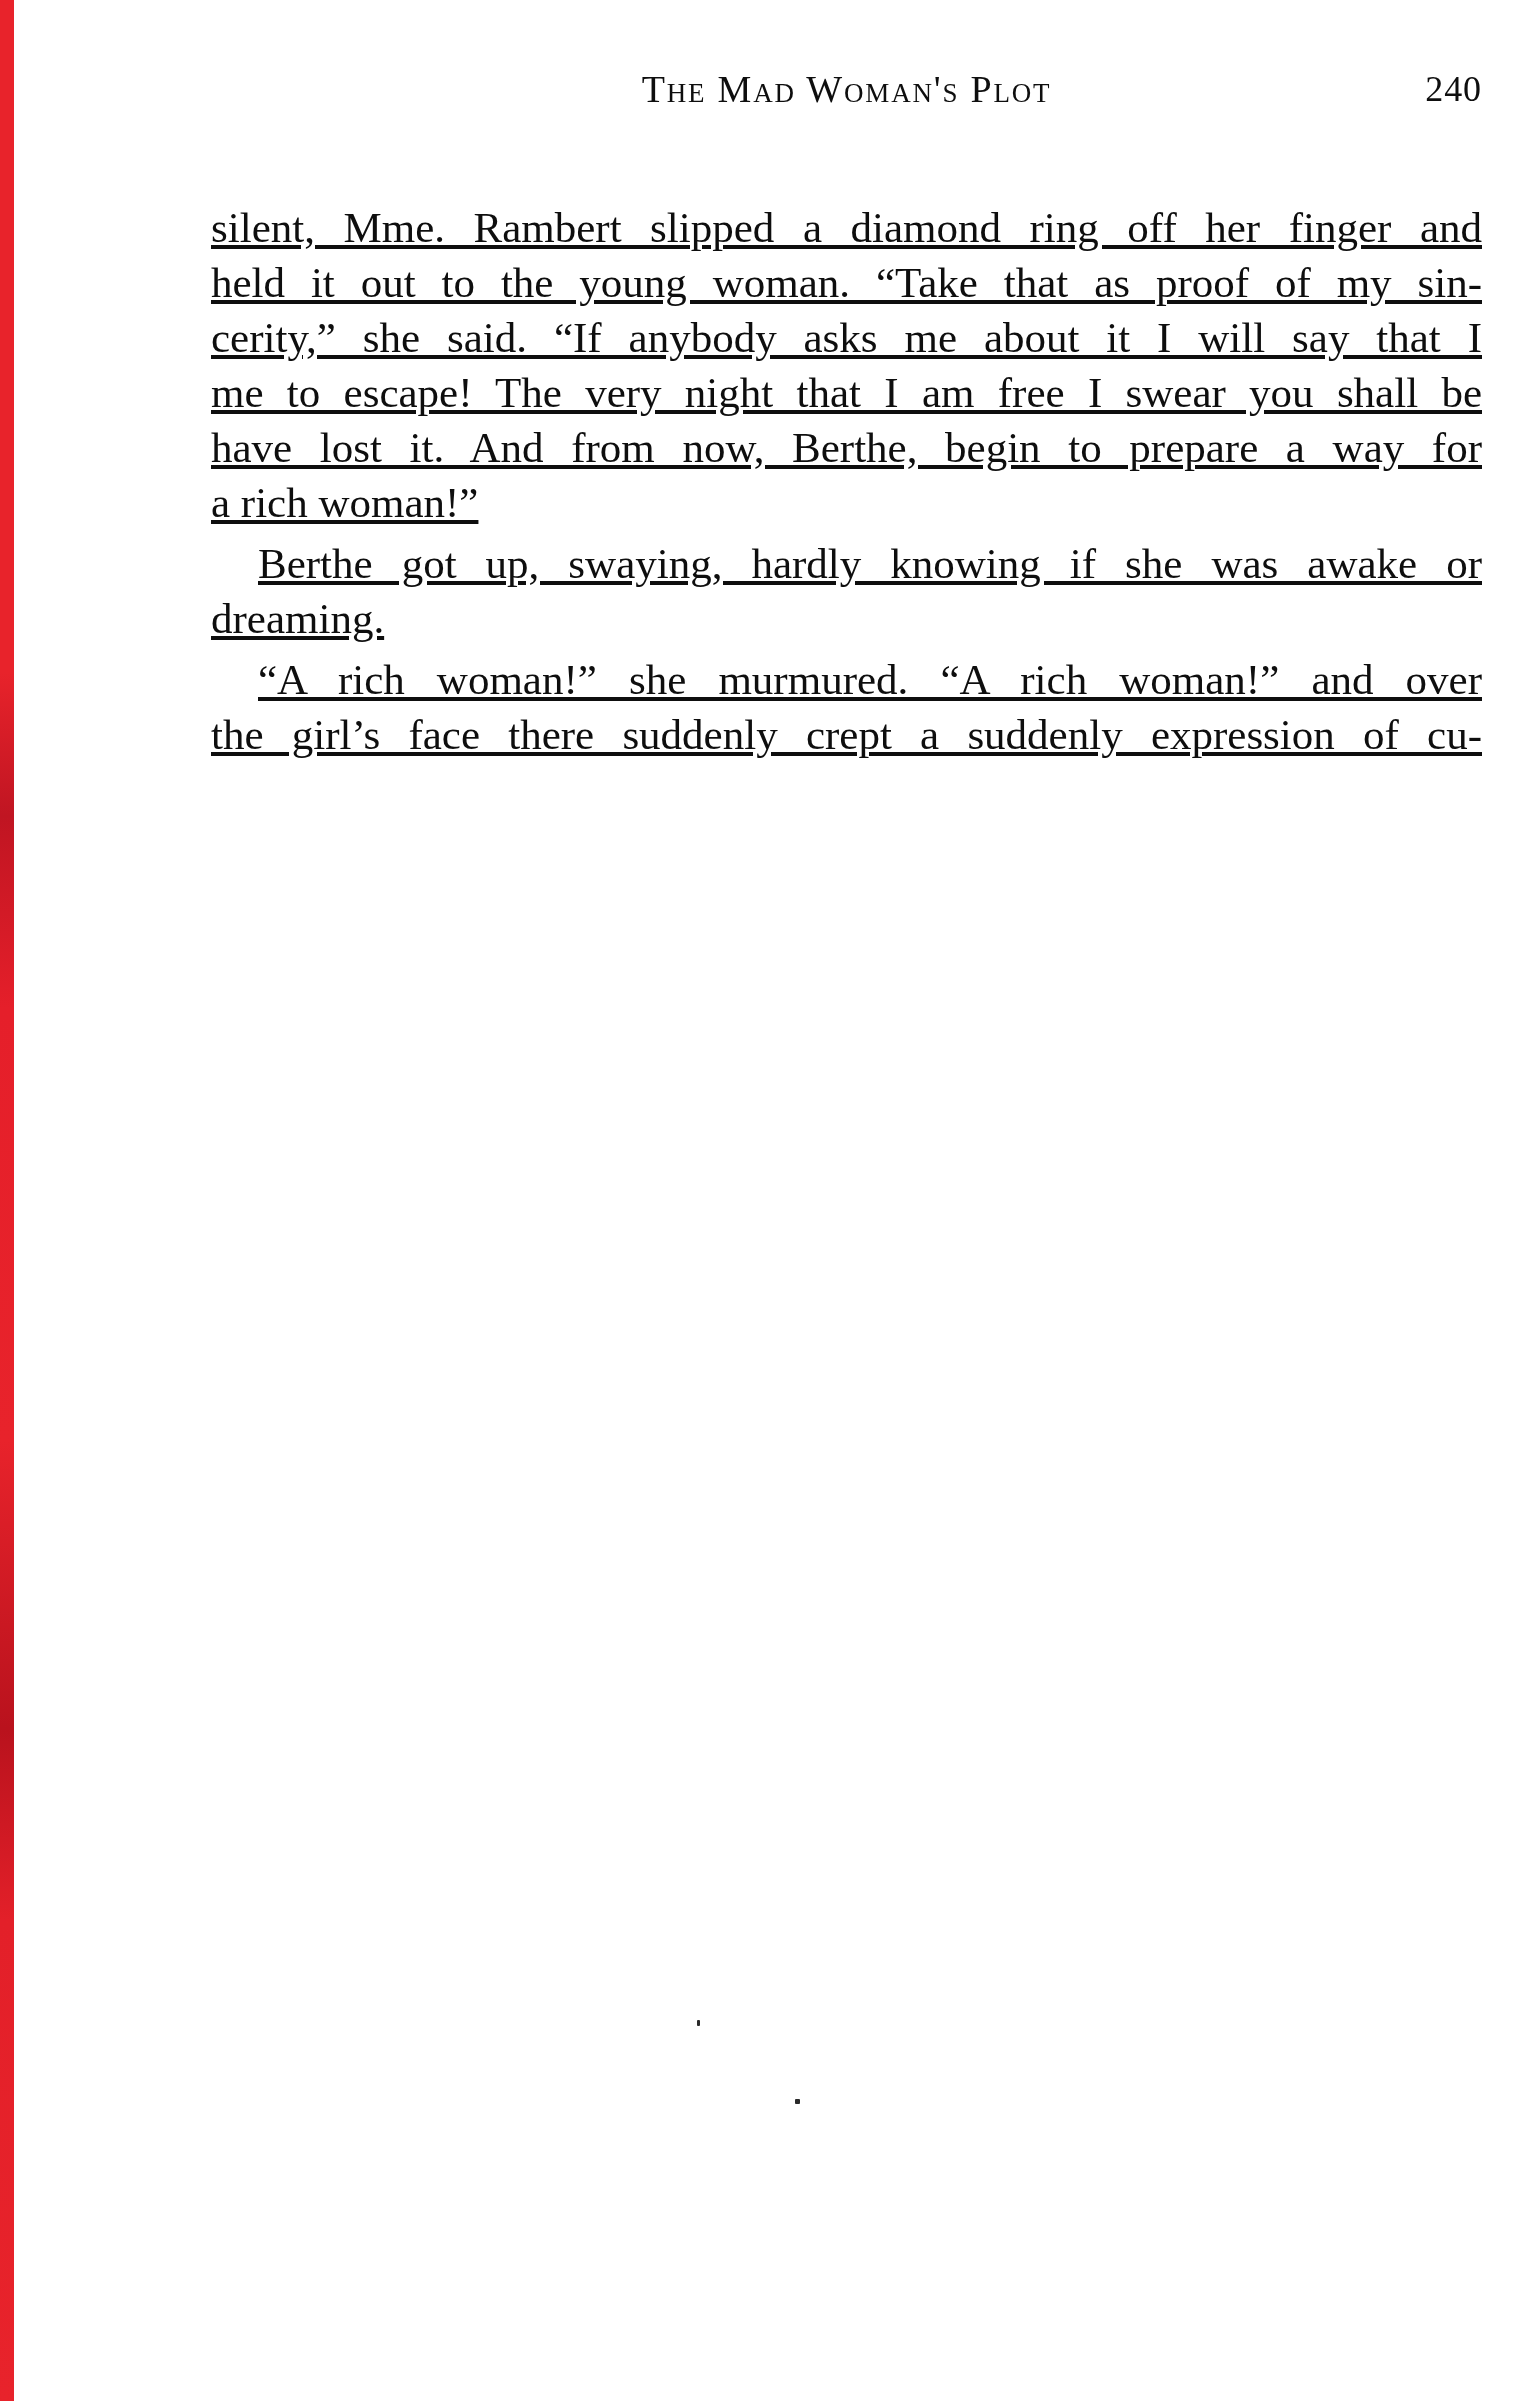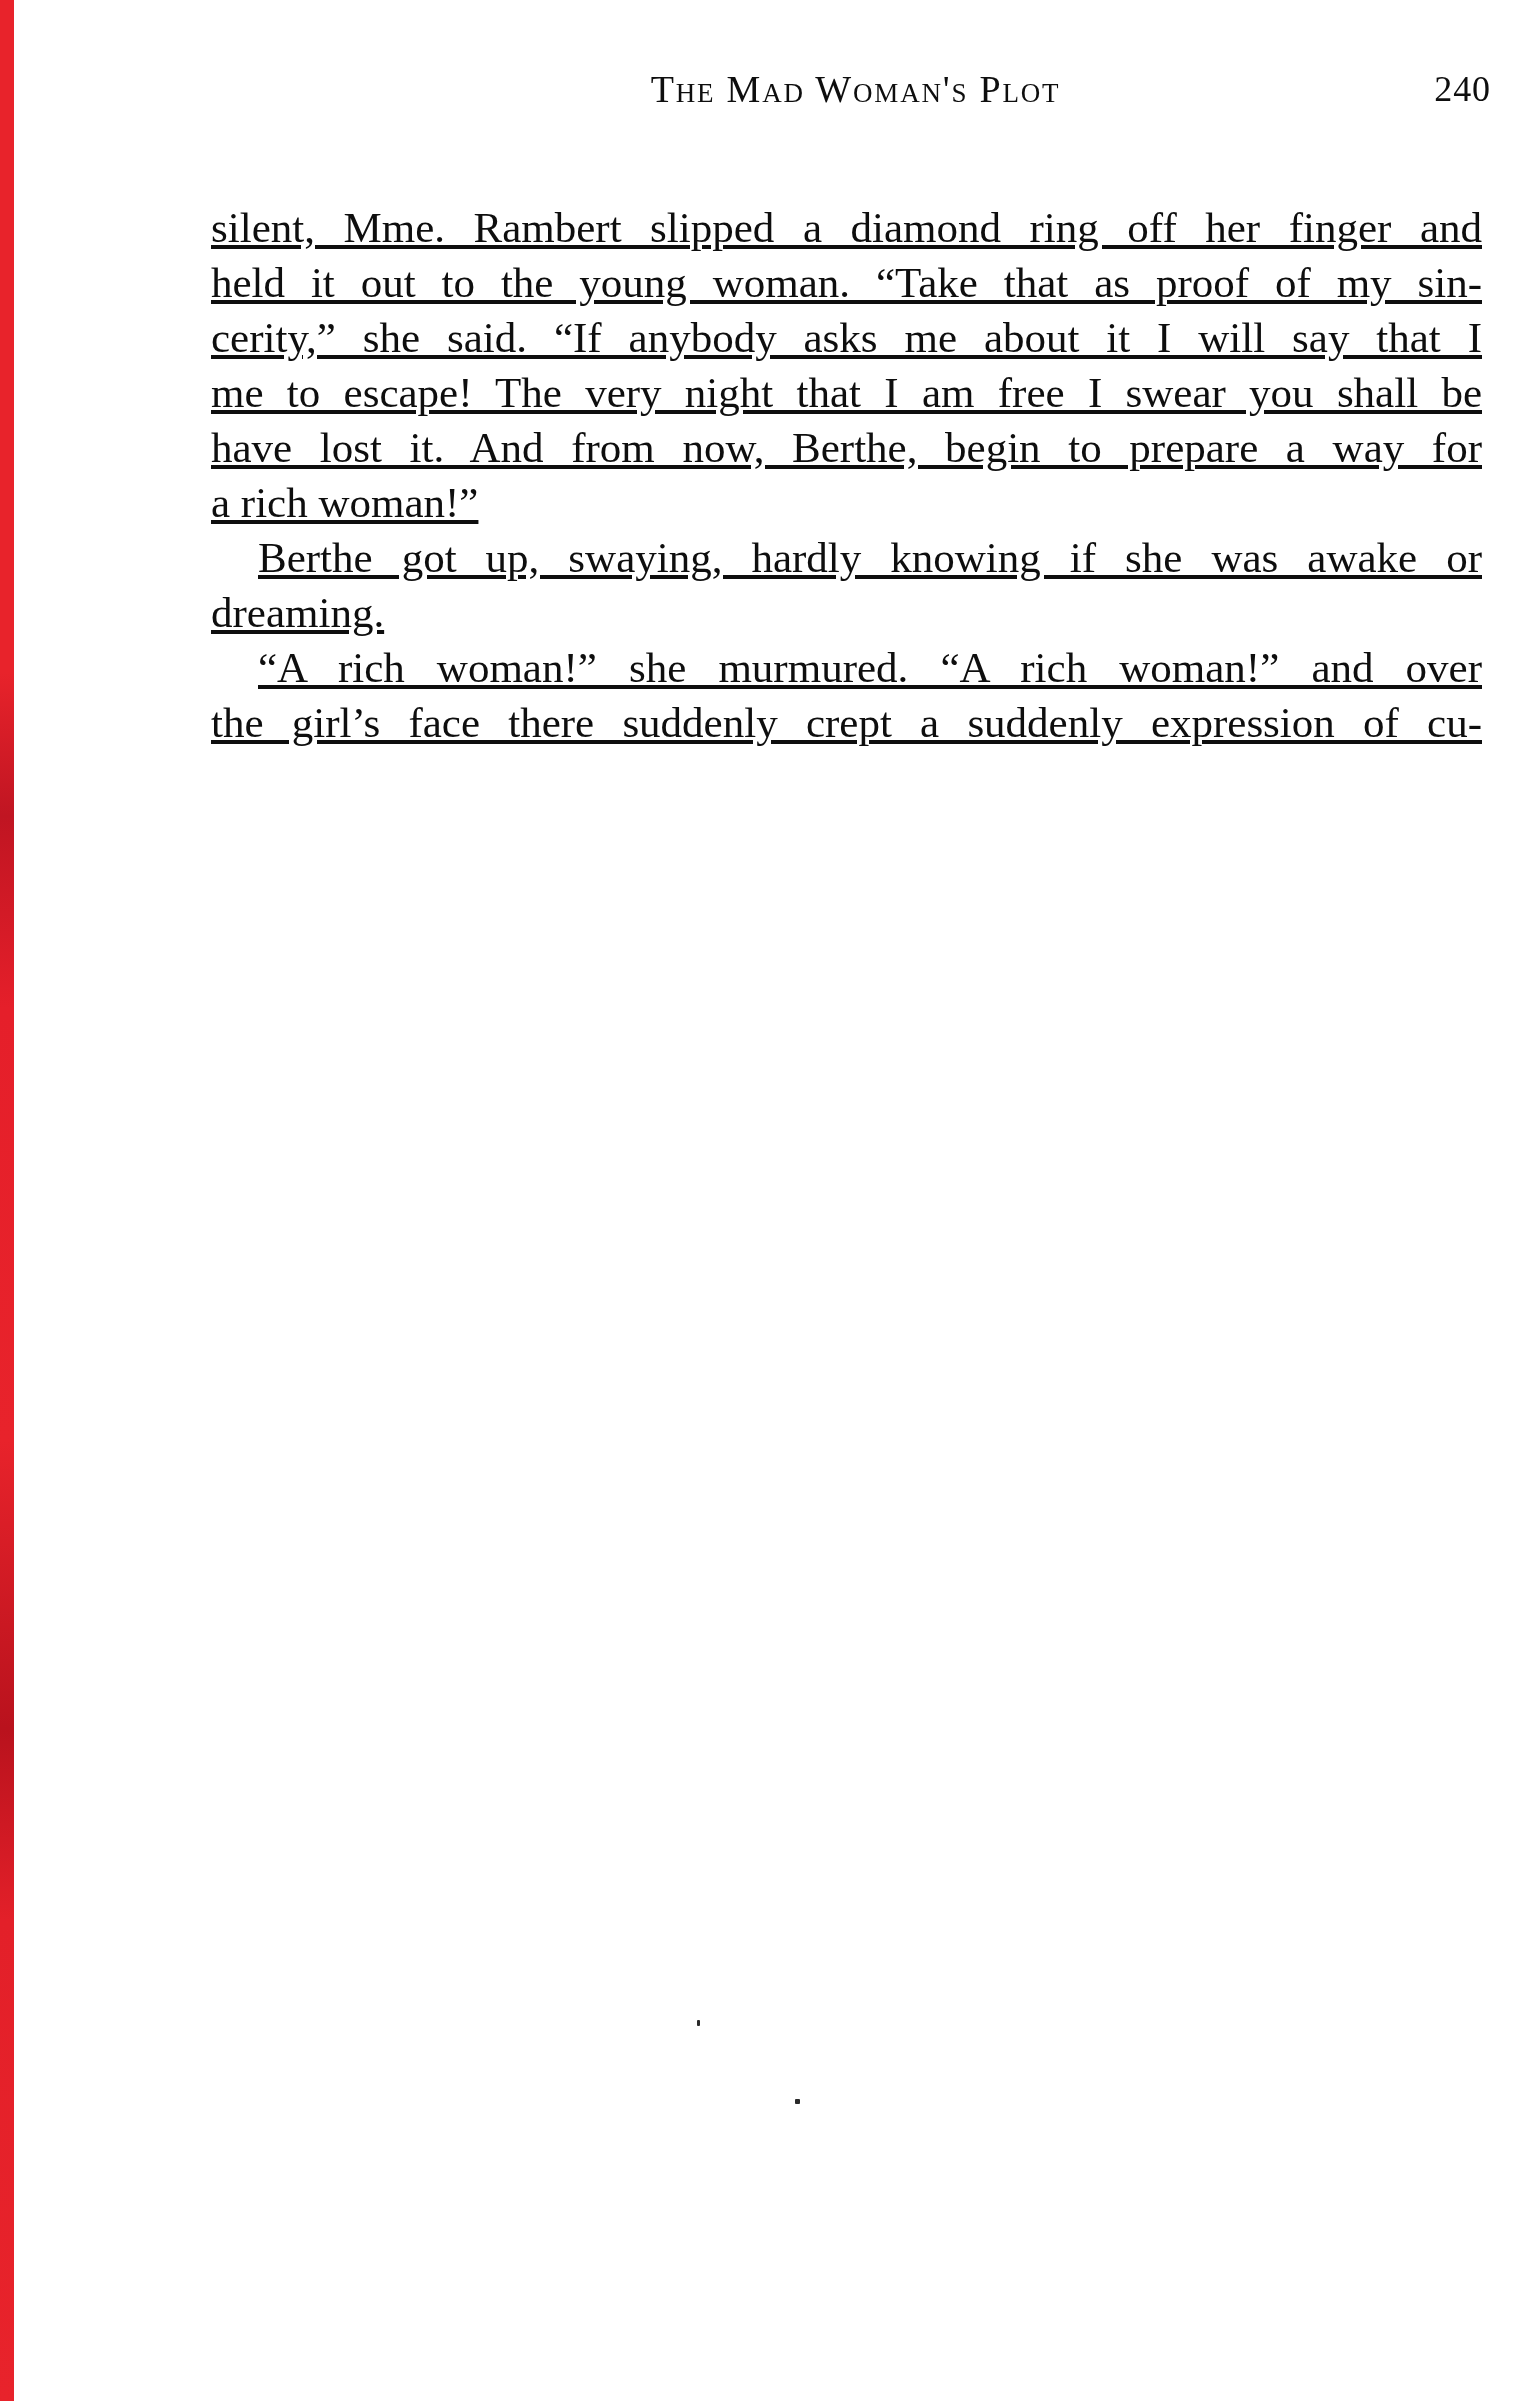--- a/index.html
+++ b/index.html
@@ -25,21 +25,21 @@
     height: 100%;
     background: linear-gradient(180deg,
       #e8232b 0%, #e8232b 28%,
       #c01522 34%, #e51f2a 42%,
       #e8232b 60%,
       #b9121d 72%, #e32029 80%,
       #e8232b 100%);
   }
   .running-head {
     position: absolute;
-    left: 220px;
+    left: 211px;
     top: 67px;
     width: 1271px;
     height: 45px;
   }
   .head-title {
     position: absolute;
     left: 0;
     width: 100%;
     text-align: center;
     font-variant: small-caps;
@@ -69,20 +69,21 @@
     text-justify: inter-word;
     height: 55px;
     overflow: visible;
     white-space: normal;
   }
   .line.end {
     text-align-last: left;
   }
   .line.indent {
     text-indent: 47px;
+    margin-top: 6px;
   }
   .speck {
     position: absolute;
     background: #2a2a2a;
     border-radius: 0.9px;
   }
 </style>
 </head>
 <body>
 

